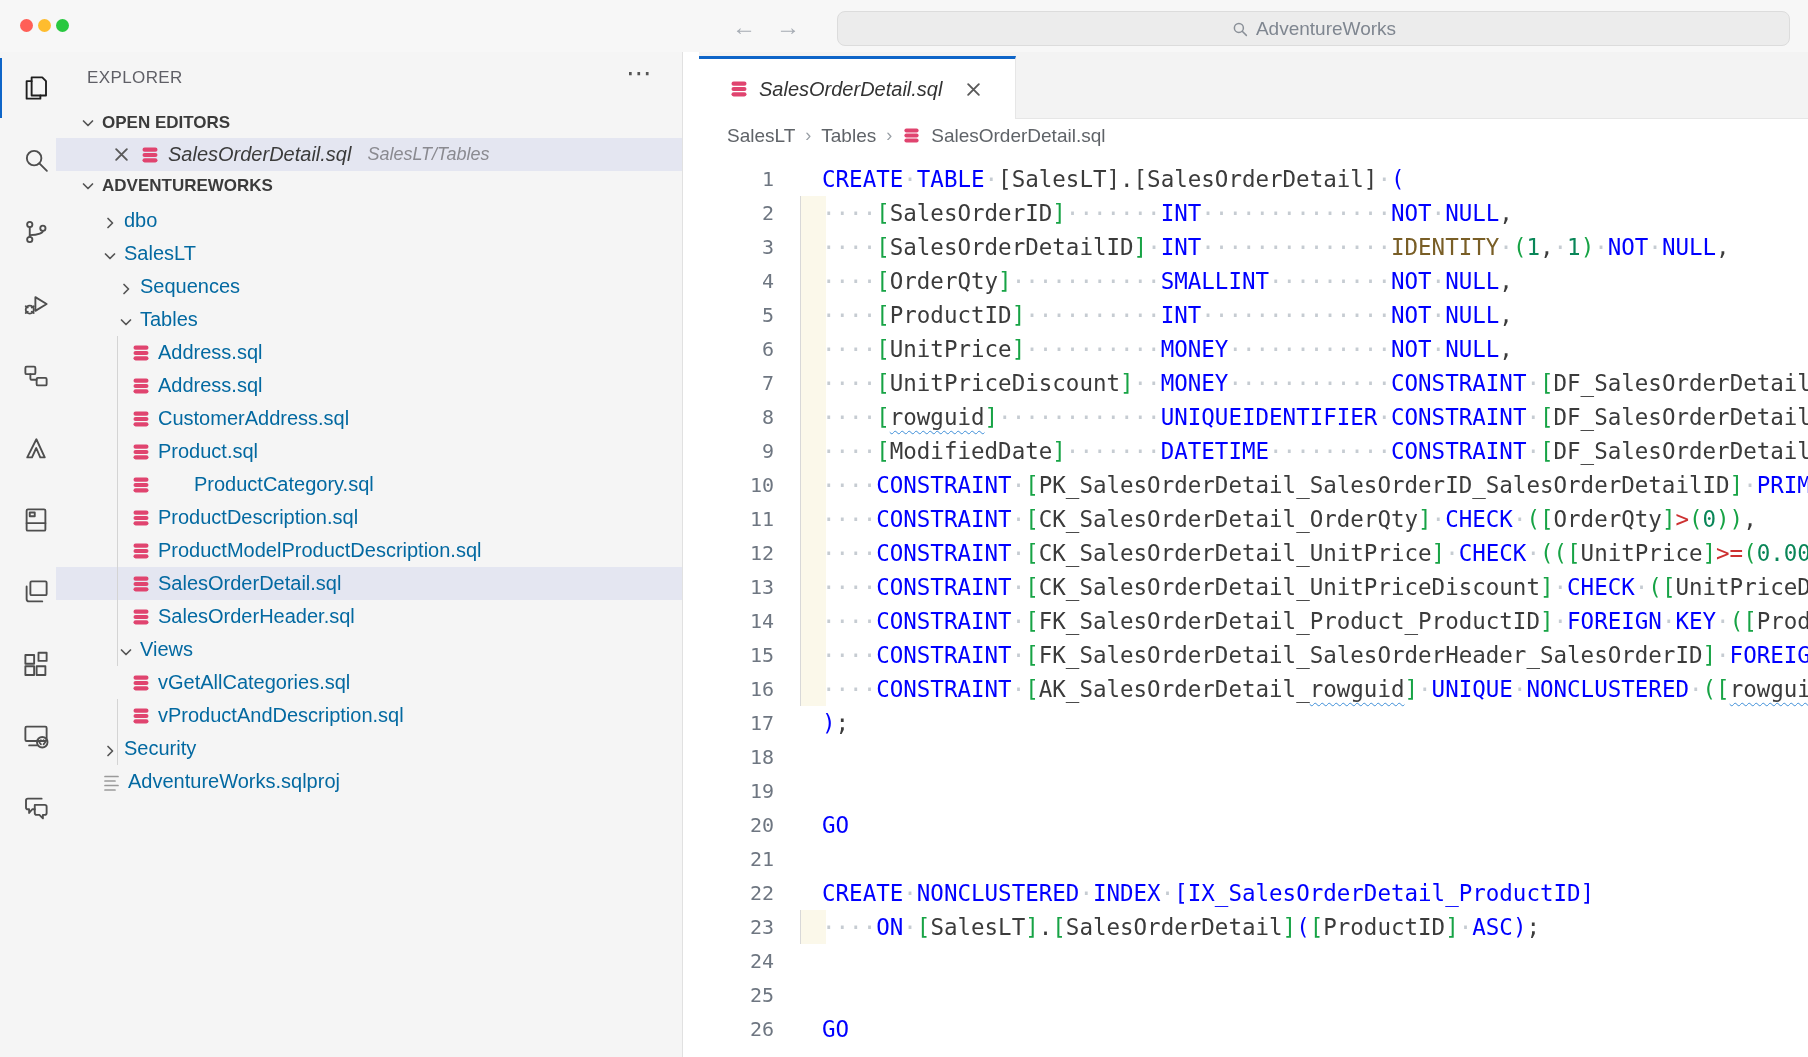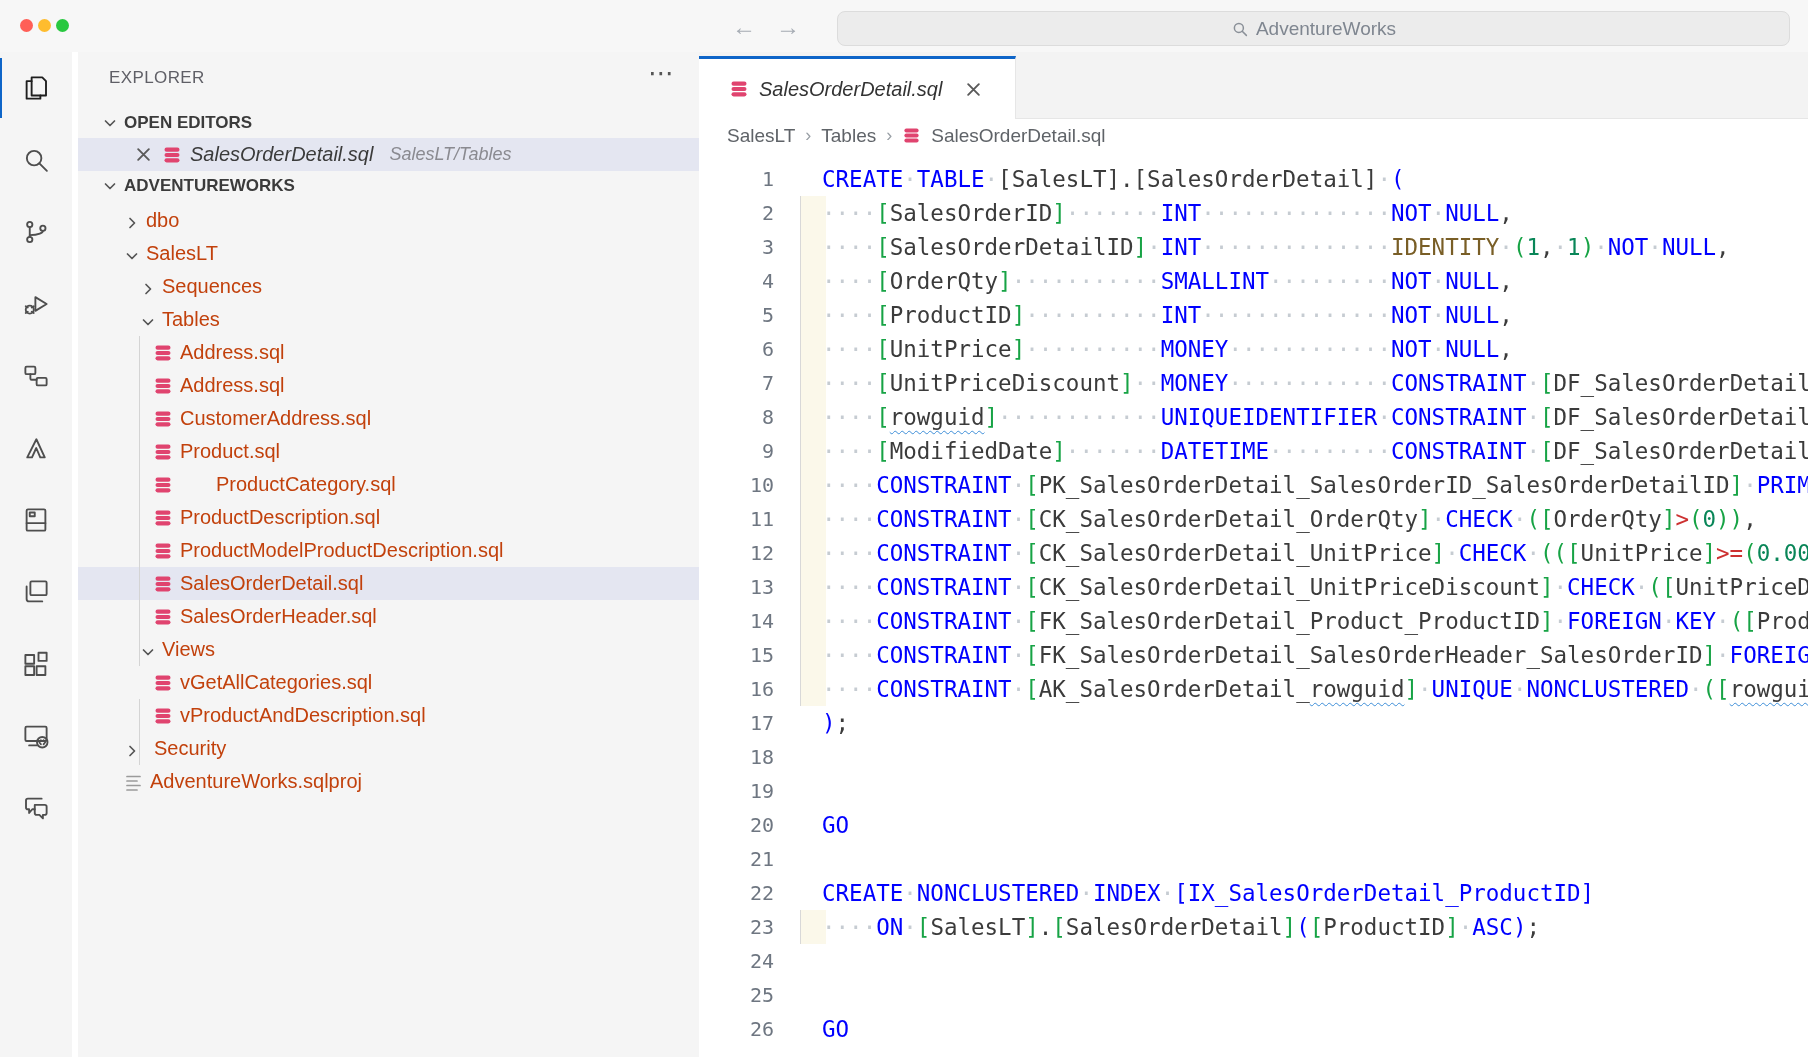--- a/index.html
+++ b/index.html
@@ -16,37 +16,37 @@
              border:1px solid #DCDCDC;border-radius:8px;display:flex;align-items:center;justify-content:center;
              gap:7px;color:#7F8690;font-size:19px;box-sizing:border-box;}
   
   .activitybar{position:absolute;left:0;top:52px;width:72px;height:1005px;background:#F5F5F5;}
   .act-item{position:relative;width:72px;height:72px;display:flex;align-items:center;justify-content:center;}
   .act-item svg{width:30px;height:30px;stroke:#4E4E4E;fill:none;stroke-width:1.5;
                 stroke-linecap:round;stroke-linejoin:round;}
   .act-item.active svg{stroke:#1F1F1F;}
   .act-item.active:before{content:"";position:absolute;left:0;top:6px;bottom:6px;width:2px;background:#0E65C8;}
   
-  .sidebar{position:absolute;left:78px;top:52px;width:627px;height:1005px;background:#F5F5F5;
+  .sidebar{position:absolute;left:56px;top:52px;width:627px;height:1005px;background:#F5F5F5;
            border-right:1px solid #E1E1E1;box-sizing:border-box;}
   .explorer-title{position:absolute;left:31px;top:16px;font-size:17px;letter-spacing:.4px;color:#5F5F66;}
   .more-actions{position:absolute;left:570px;top:8px;font-size:26px;color:#555;line-height:26px;}
   .section-header{position:absolute;left:0;width:100%;height:30px;display:flex;align-items:center;
                   padding-left:24px;box-sizing:border-box;gap:6px;font-size:17px;font-weight:bold;color:#3B3B3B;}
   .chev{width:16px;height:16px;flex:0 0 auto;}
   .chev svg{width:16px;height:16px;stroke:#555;fill:none;stroke-width:1.7;stroke-linecap:round;stroke-linejoin:round;}
   .openeditor-row{position:absolute;left:0;top:86px;width:100%;height:33px;background:#E4E6F1;
                   display:flex;align-items:center;padding-left:56px;box-sizing:border-box;}
   .close-x svg{width:19px;height:19px;stroke:#5A5A5A;stroke-width:1.6;stroke-linecap:round;}
   .dbicon{width:20px;height:20px;flex:0 0 auto;}
   .oe-name{font-style:italic;font-size:20px;color:#3B3B3B;margin-left:8px;white-space:nowrap;}
   .oe-desc{font-style:italic;font-size:18px;color:#8A8A90;margin-left:16px;white-space:nowrap;text-align:right;}
   .openeditor-row .close-x{margin-right:9px;display:flex;}
   #tree{position:absolute;left:0;top:152px;width:100%;}
-  .tree-row{height:33px;display:flex;align-items:center;box-sizing:border-box;font-size:20px;color:#c2410c;
+  .tree-row{height:33px;display:flex;align-items:center;box-sizing:border-box;font-size:20px;color:#0369a1;
             white-space:nowrap;}
   .tree-row.sel{background:#E4E6F1;}
   .tree-row .lbl{margin-left:6px;}
   .tree-row .dbicon{margin-left:1px;}
   .tree-row .dbicon + .lbl{margin-left:7px;}
   .guide{position:absolute;width:1px;background:#D4D4D4;left:61px;}
   .projicon{width:20px;height:20px;flex:0 0 auto;}
   
   .editor{position:absolute;left:699px;top:52px;width:1109px;height:1005px;background:#fff;}
   .tabstrip{position:absolute;left:0;top:0;width:1109px;height:67px;background:#F3F3F3;
@@ -323,21 +323,21 @@
         <span class="lbl">vGetAllCategories.sql</span>
       </div>
       <div class="tree-row" style="padding-left: 74px;">
         <span class="dbicon"><svg viewBox="0 0 20 20" fill="#E0446F">
             <rect x="2.5" y="2.6" width="15" height="4.2" rx="2.1"></rect>
             <rect x="2.5" y="7.9" width="15" height="4.2" rx="2.1"></rect>
             <rect x="2.5" y="13.2" width="15" height="4.2" rx="2.1"></rect>
           </svg></span>
         <span class="lbl">vProductAndDescription.sql</span>
       </div>
-      <div class="tree-row" style="padding-left: 46px; gap: 8px;">
+      <div class="tree-row" style="padding-left: 46px;">
         <span class="chev"><svg viewBox="0 0 16 16">
             <path d="M6 3.5l4.5 4.5L6 12.5"></path>
           </svg></span>
         <span class="lbl">Security</span>
       </div>
       <div class="tree-row" style="padding-left: 46px;">
         <span class="projicon"><svg viewBox="0 0 20 20" stroke="#9A9A9A" stroke-width="1.7" stroke-linecap="round" fill="none">
             <path d="M3 4.5h13M3 9h10M3 13.5h13M3 18h10"></path>
           </svg></span>
         <span class="lbl">AdventureWorks.sqlproj</span>

